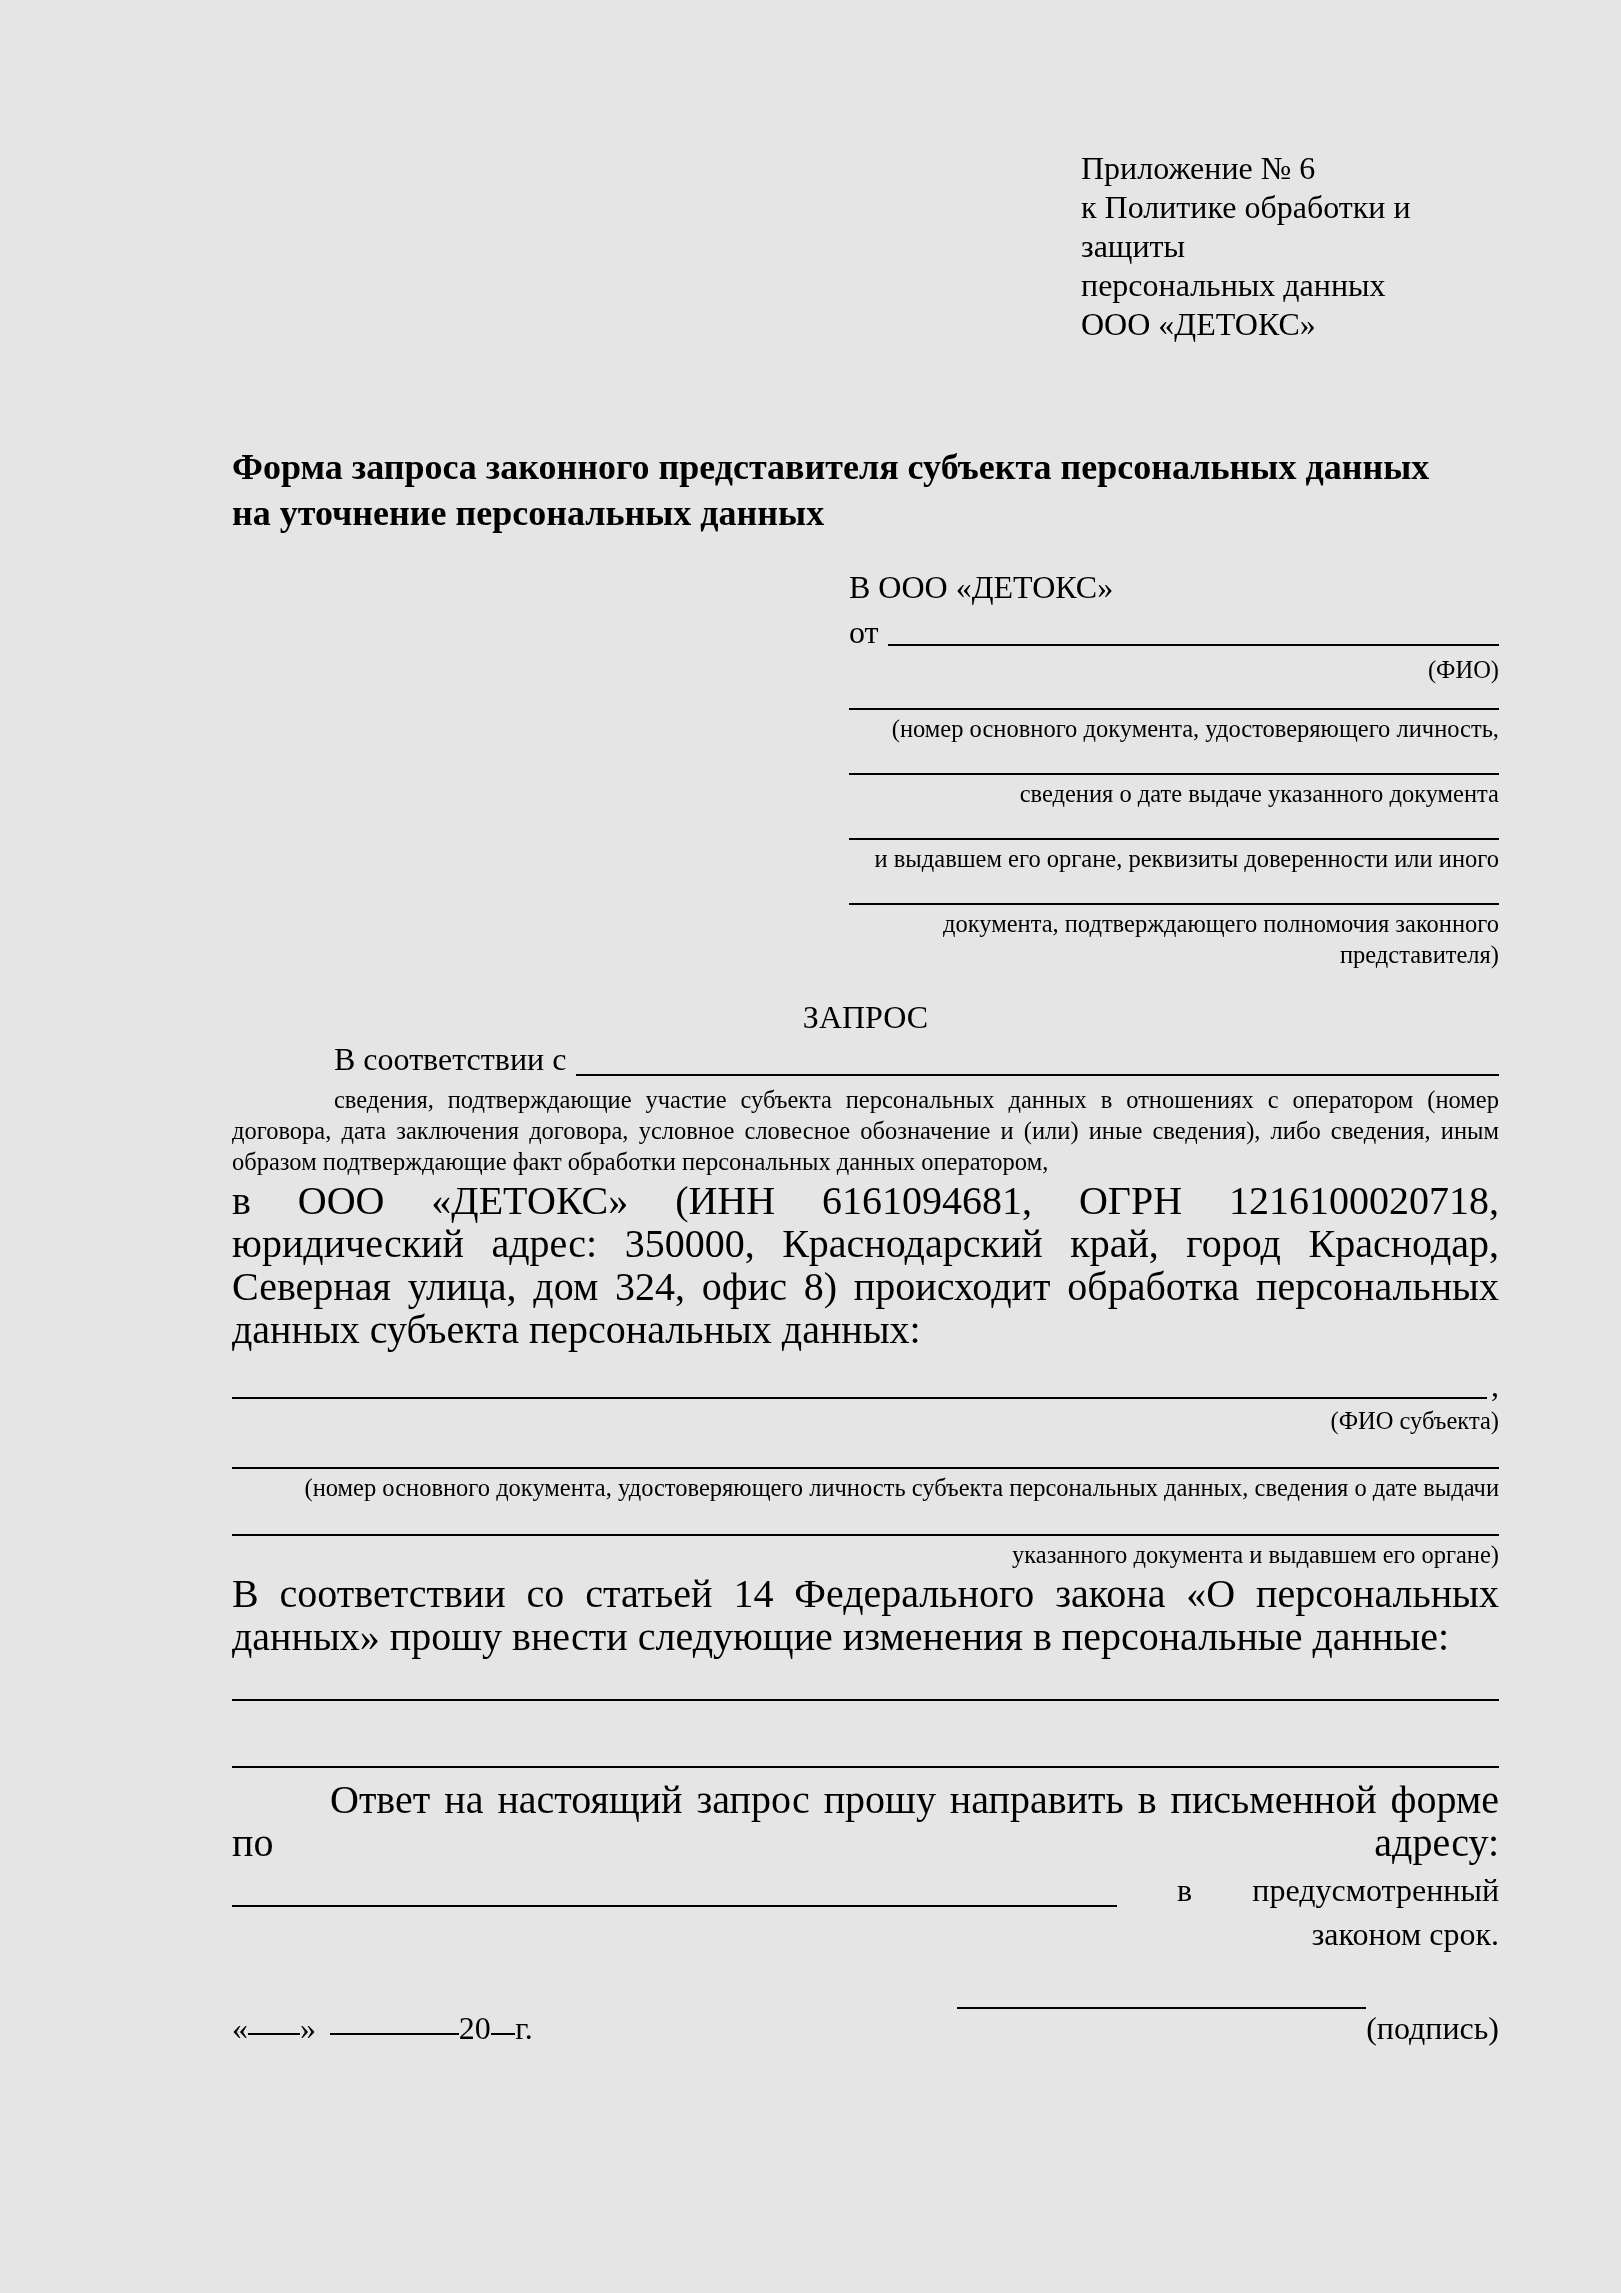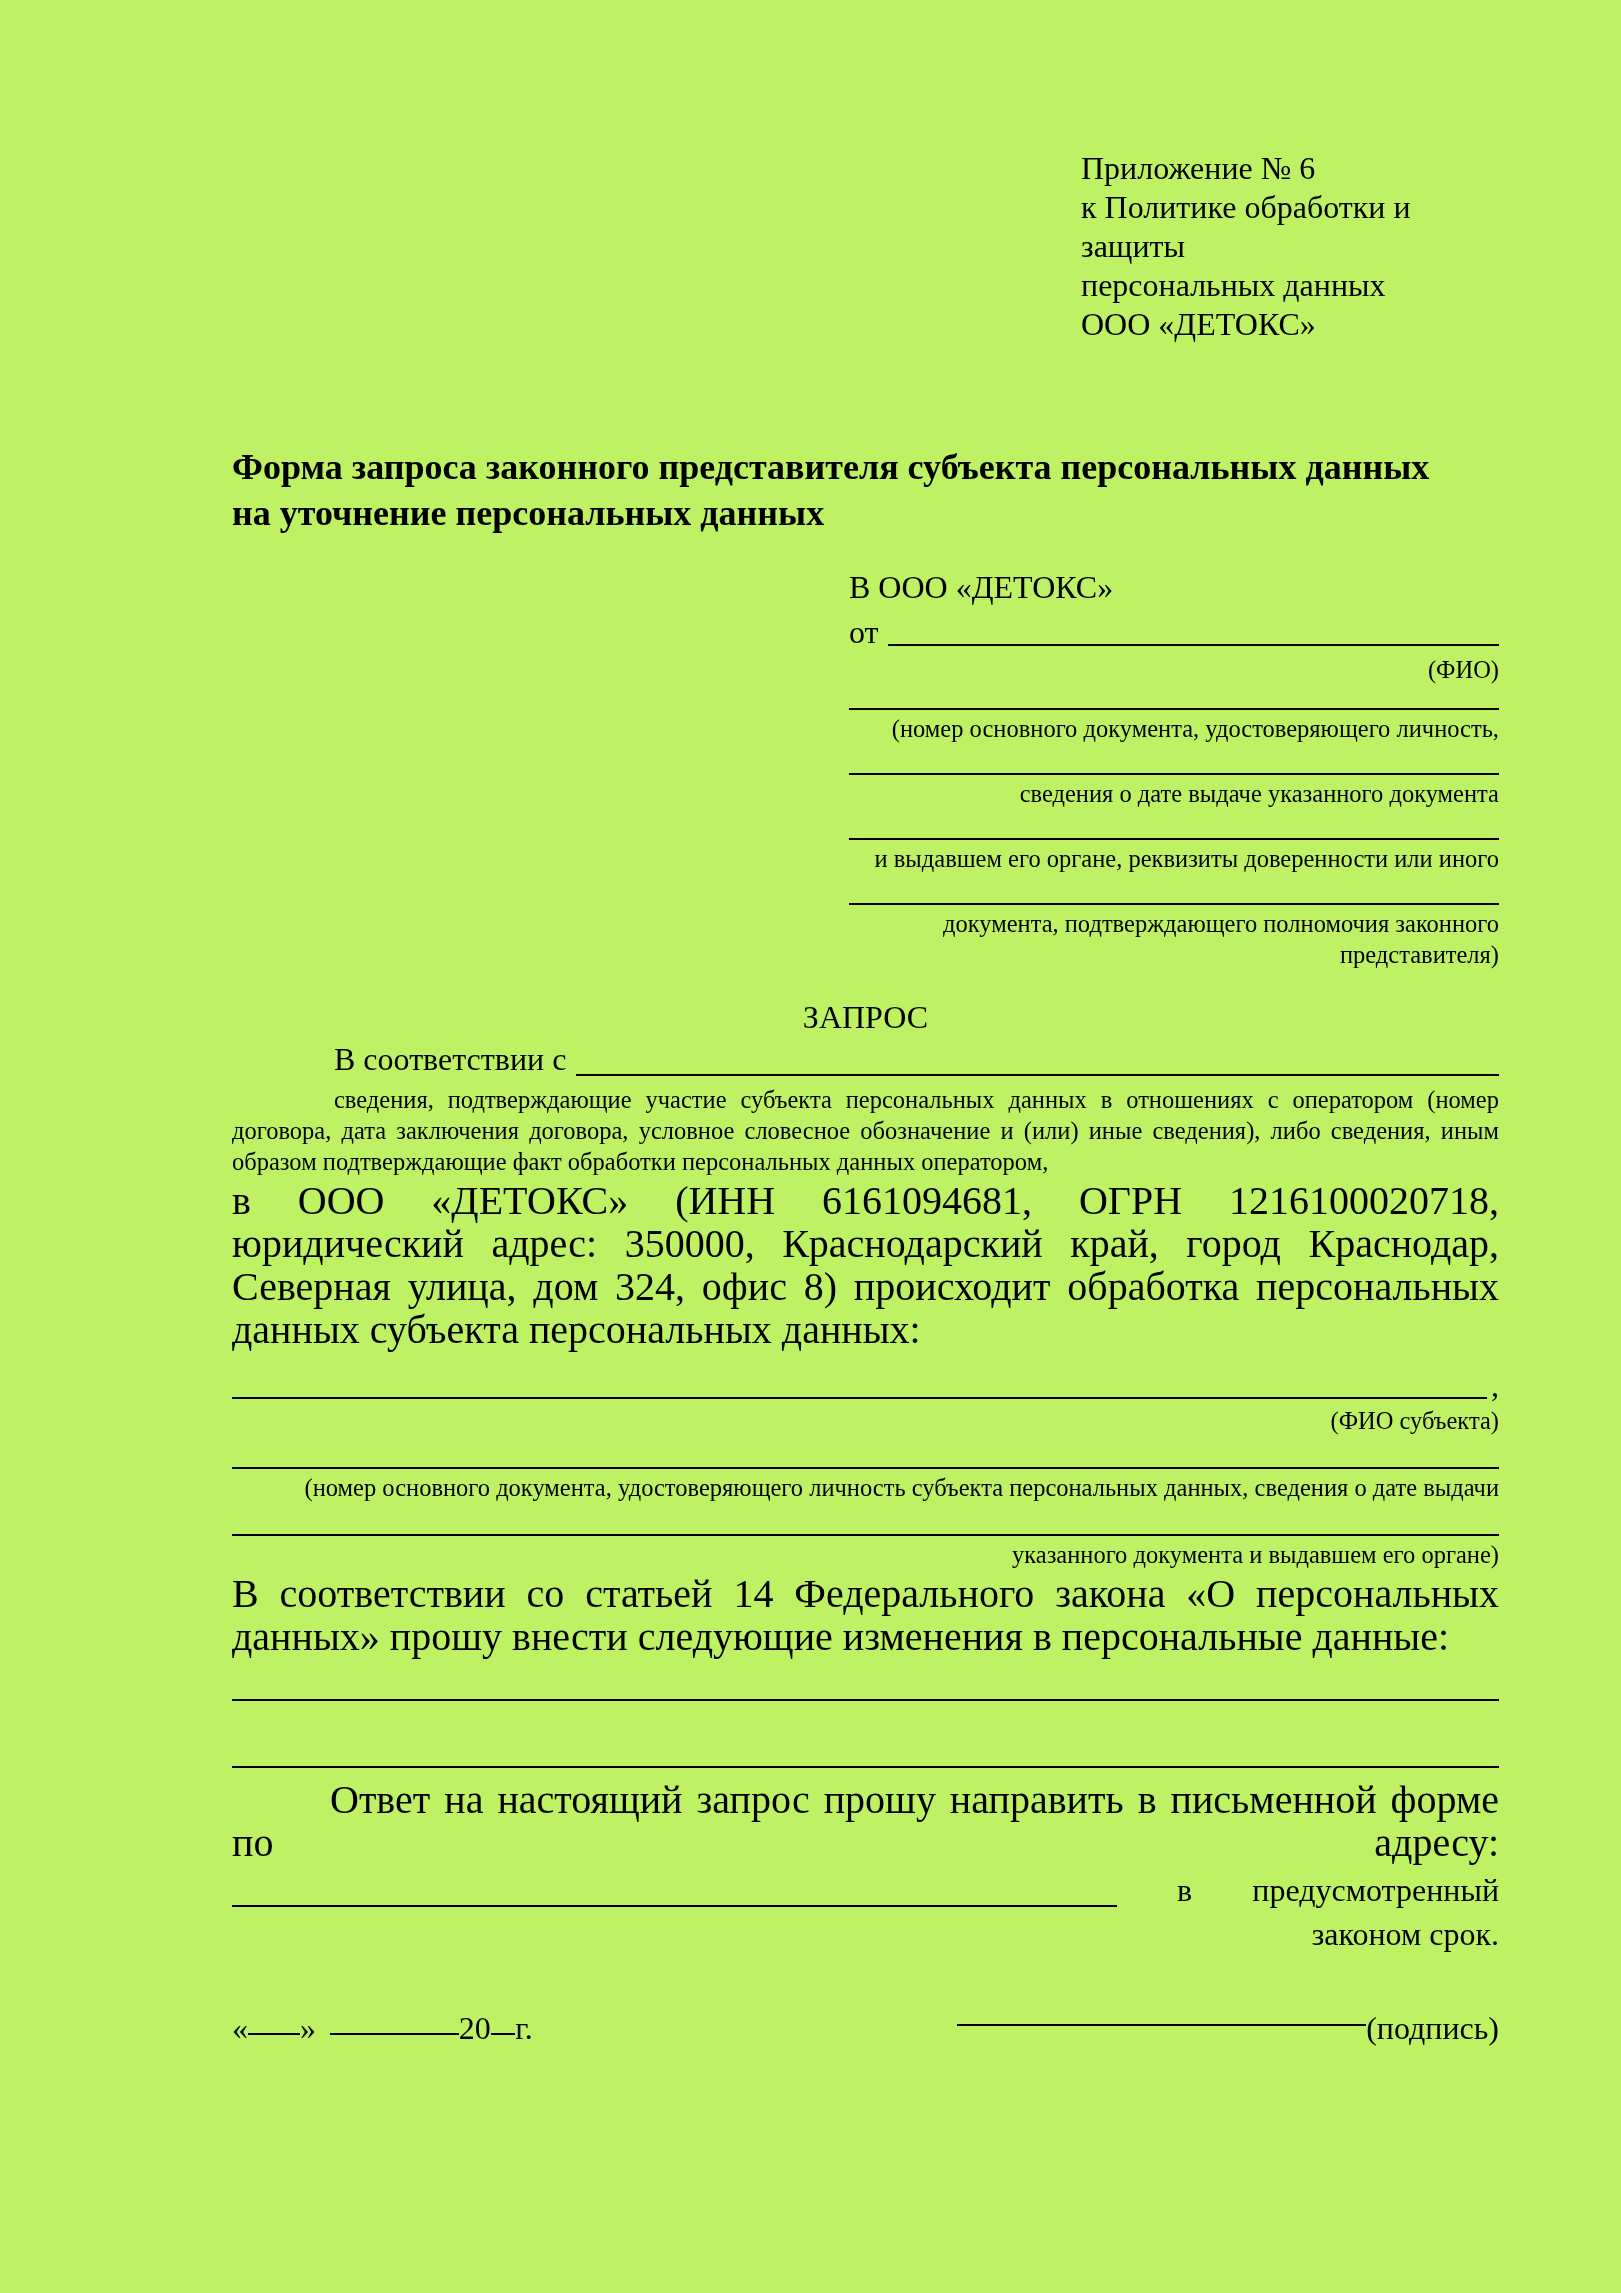--- a/index.html
+++ b/index.html
@@ -5,21 +5,21 @@
   html, body { margin: 0; padding: 0; background: #ffffff; }
   body {
     width: 1621px; height: 2294px;
     font-family: "Liberation Serif", "DejaVu Serif", serif;
     color: #000;
   }
   .page {
     box-sizing: border-box;
     width: 1621px; height: 2294px;
     padding: 149px 122px 0 232px;
-    background: #bef264;
+    background: #e5e5e5;
     overflow: hidden;
   }
   
   .header { margin-left: 849px; font-size: 32px; line-height: 39px; }
   
   .title {
     margin-top: 100px;
     text-align: left;
     font-weight: bold;
     font-size: 36px;
@@ -61,21 +61,21 @@
   }
   .reply-row { margin-top: 3.9px; font-size: 32px; line-height: 45px; justify-content: space-between; }
   .reply-row .addr-line { width: 885px; height: 0; border-bottom: 2.9px solid #000; margin-bottom: 5.9px; }
   .closing { font-size: 32px; line-height: 43px; text-align: right; }
   
   .footer-row { margin-top: 51px; font-size: 32px; line-height: 43px; justify-content: space-between; gap: 15px; }
   .short { display: inline-block; height: 0; border-bottom: 2.9px solid #000; vertical-align: 3.9px; }
   .w-day { width: 52px; }
   .w-month { width: 129px; margin-left: 13.7px; }
   .w-year { width: 24.5px; }
-  .sign-group { display: flex; align-items: center; }
+  .sign-group { display: flex; align-items: flex-start; }
   .sign-line { width: 409px; height: 0; border-bottom: 2.9px solid #000; margin-bottom: 5.9px; }
 </style>
 </head>
 <body>
 
 <div class="page">
 
   <div class="header">
     <div>Приложение № 6</div>
     <div>к Политике обработки и защиты</div>

